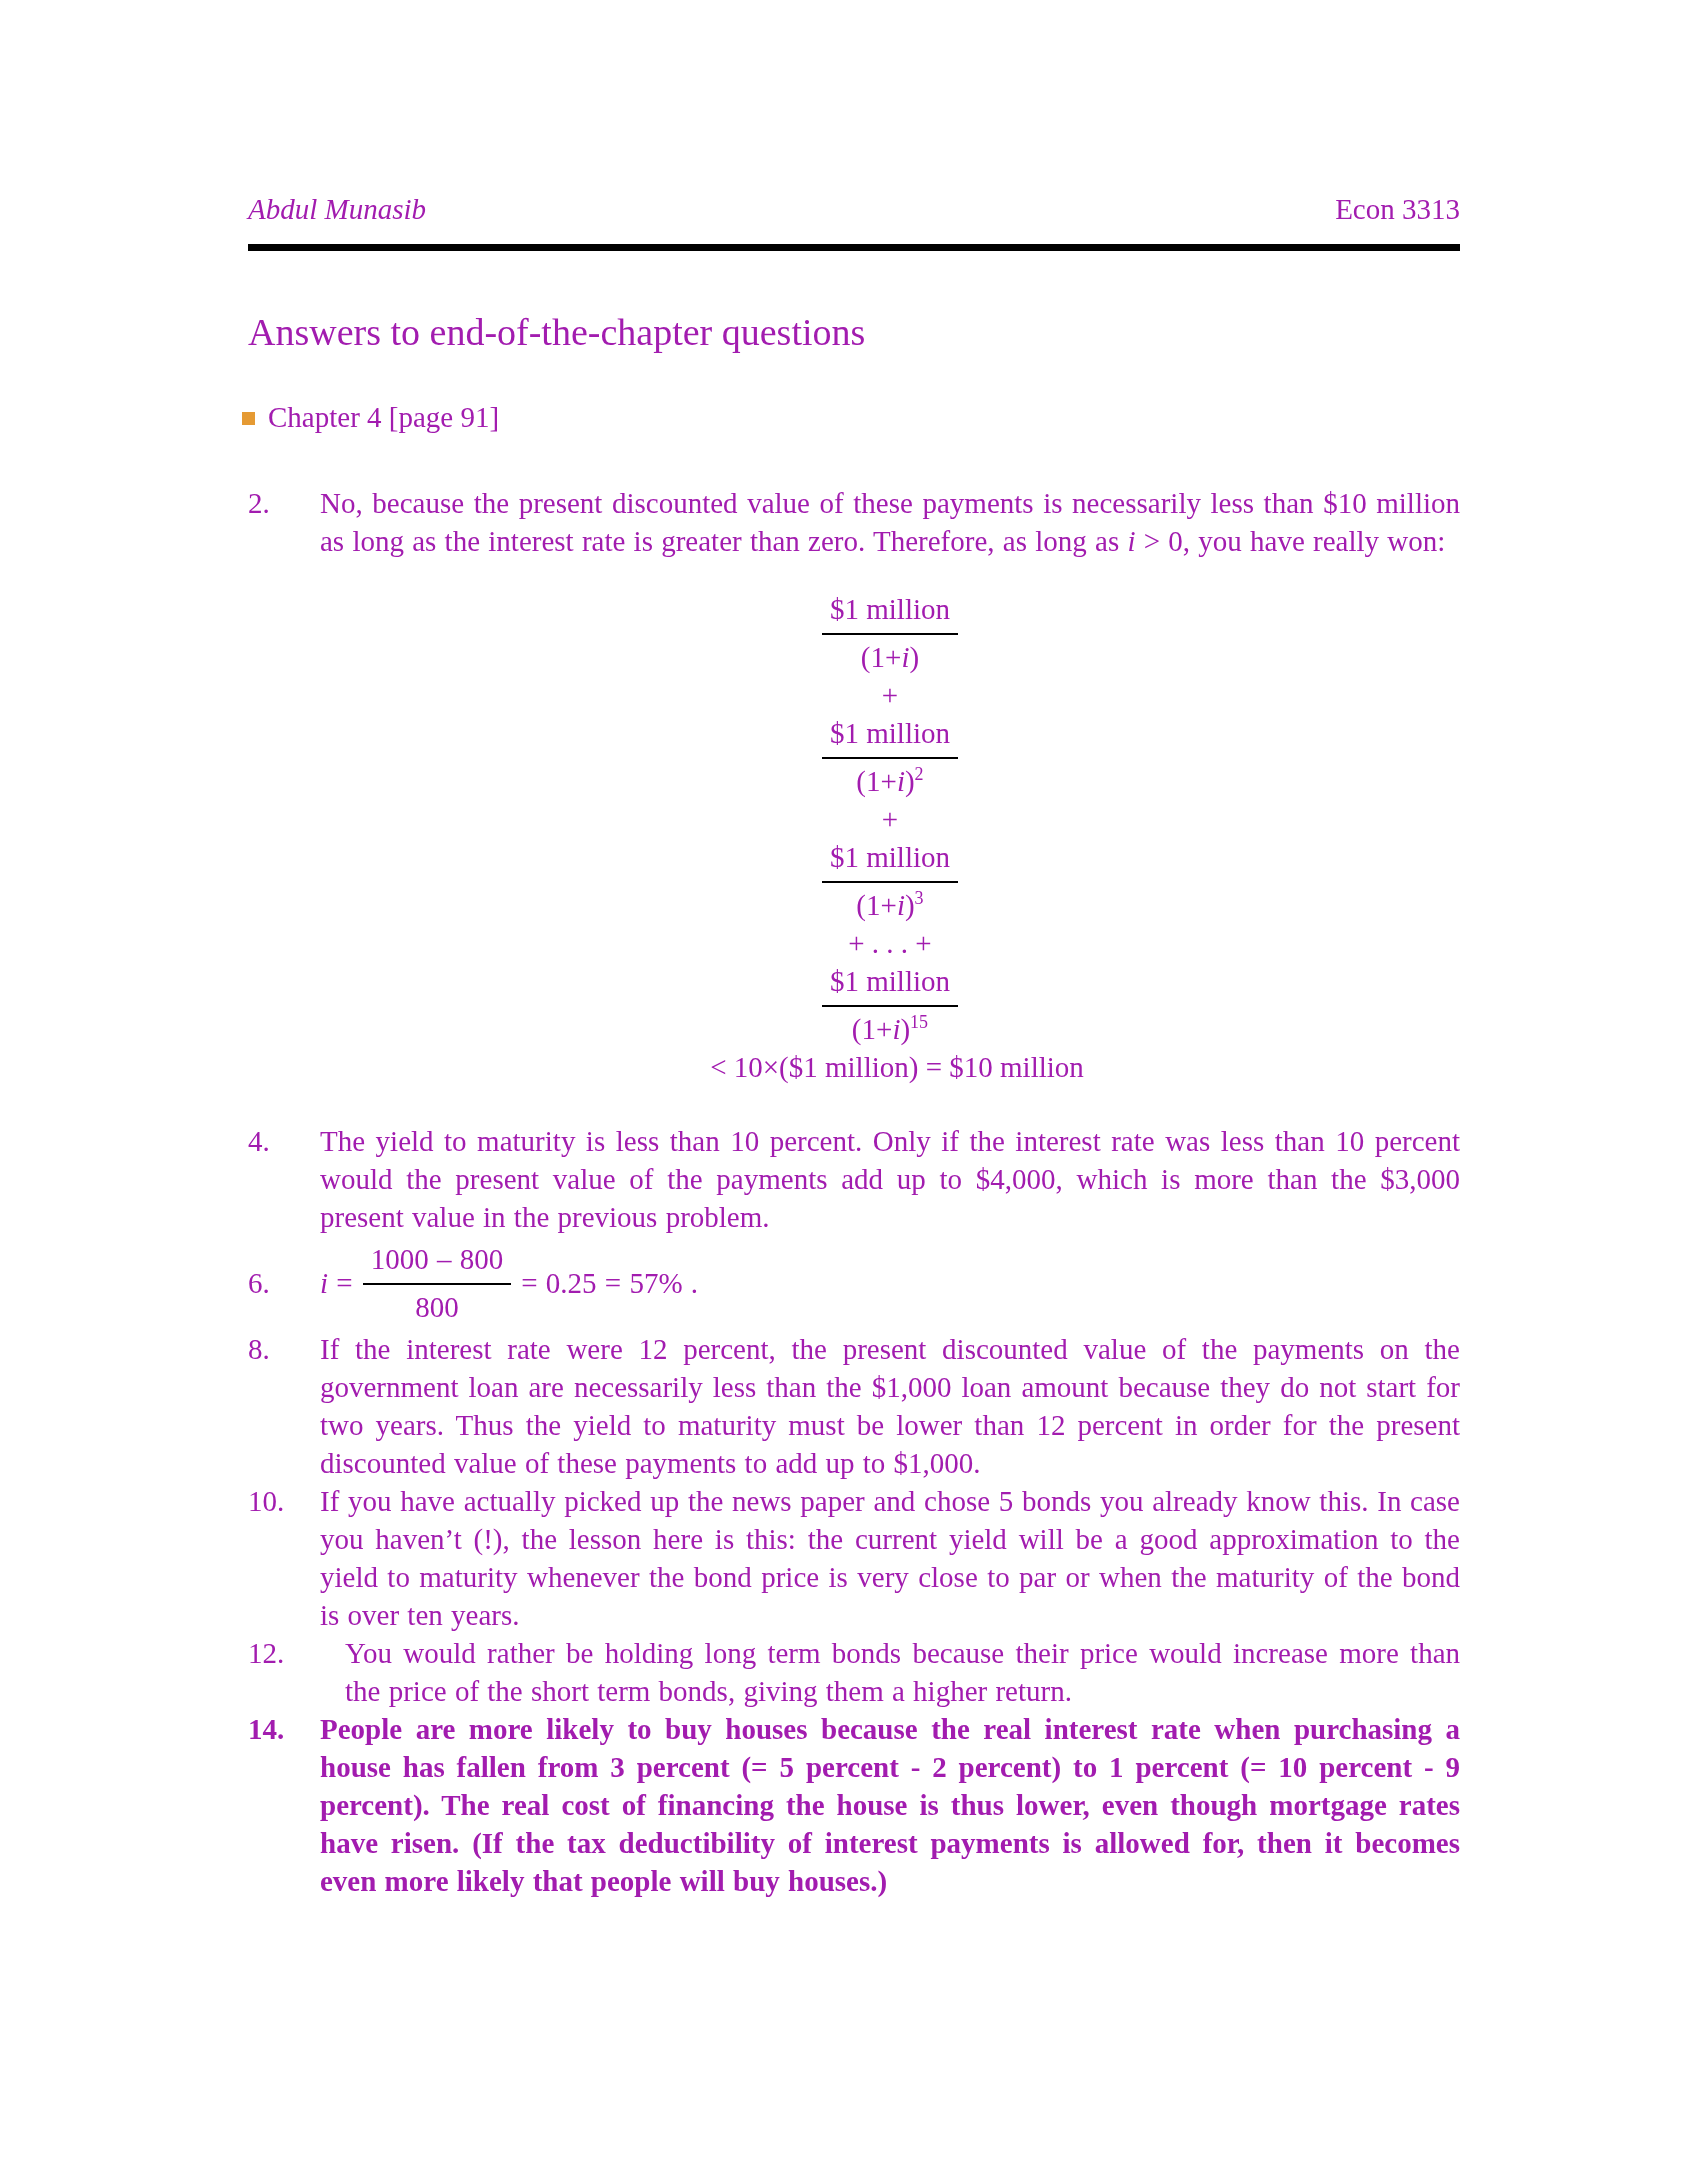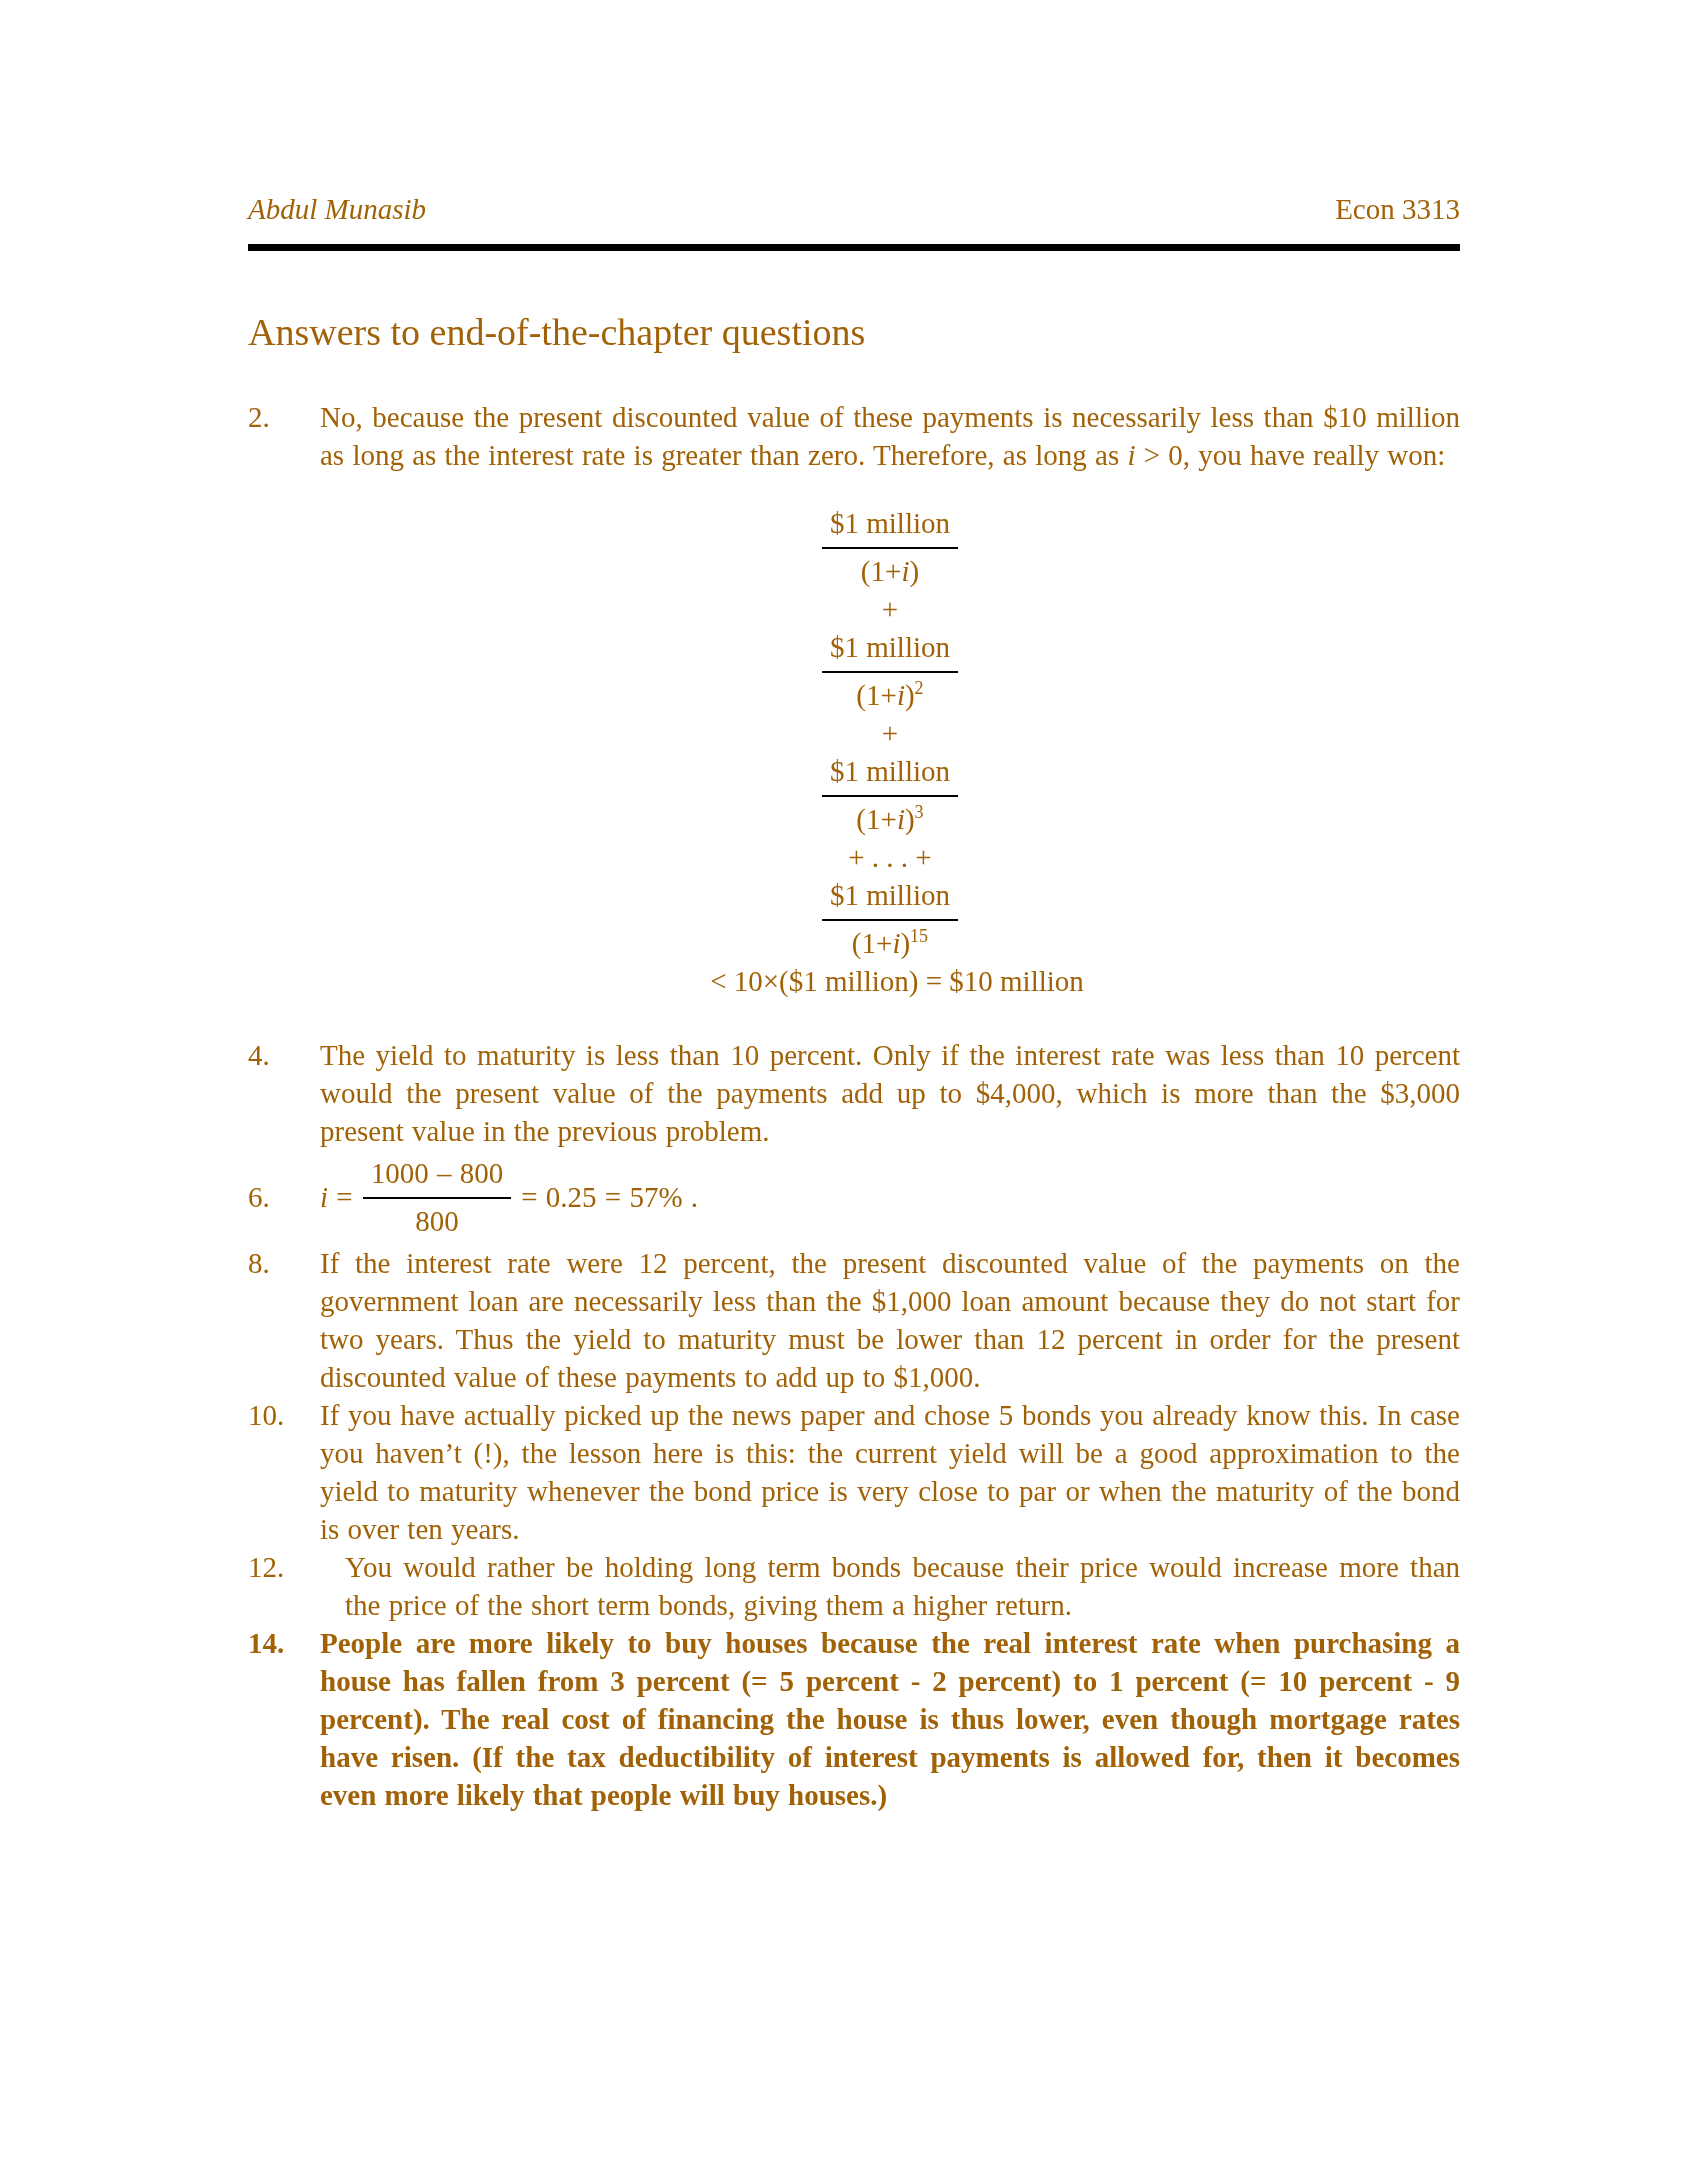--- a/index.html
+++ b/index.html
@@ -6,21 +6,21 @@
   .page {
     position: relative;
     width: 1683px;
     height: 2178px;
     background: #ffffff;
     box-sizing: border-box;
     padding: 190px 223px 0 248px;
     font-family: "Liberation Serif", serif;
     font-size: 29px;
     line-height: 38px;
-    color: #a16207;
+    color: #a21caf;
   }
   
   .header-row {
     display: flex;
     justify-content: space-between;
     align-items: flex-end;
     padding-bottom: 16px;
     border-bottom: 7px solid #000000;
   }
   .header-author { font-style: italic; }
@@ -108,20 +108,24 @@
 
 <div class="page">
 
   <div class="header-row">
     <span class="header-author">Abdul Munasib</span>
     <span class="header-course">Econ 3313</span>
   </div>
 
   <h1 class="doc-title">Answers to end-of-the-chapter questions</h1>
 
+  <div class="chapter-row">
+    <span class="bullet-square"></span>
+    <span>Chapter 4 [page 91]</span>
+  </div>
 
   <div class="qa qa-2">
     <span class="qa-num">2.</span>
     <div class="qa-body"><span>No, because the present discounted value of these payments is necessarily less than $10 million as long as the interest rate is greater than zero. Therefore, as long as </span><span class="var">i</span><span> &gt; 0, you have really won:</span></div>
   </div>
 
   <div class="formula-row">
     <span class="frac">
       <span class="frac-top">$1 million</span>
       <span class="frac-bottom"><span>(1+</span><span class="var">i</span><span>)</span><sup></sup></span>

